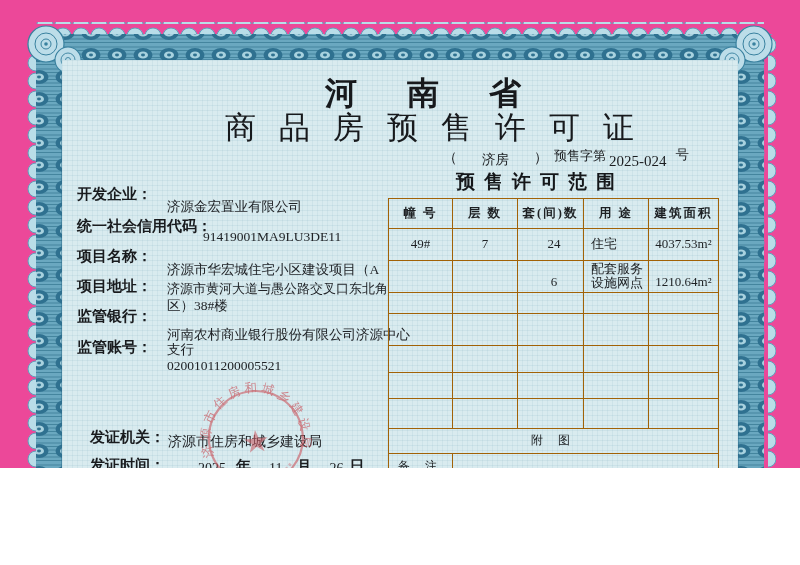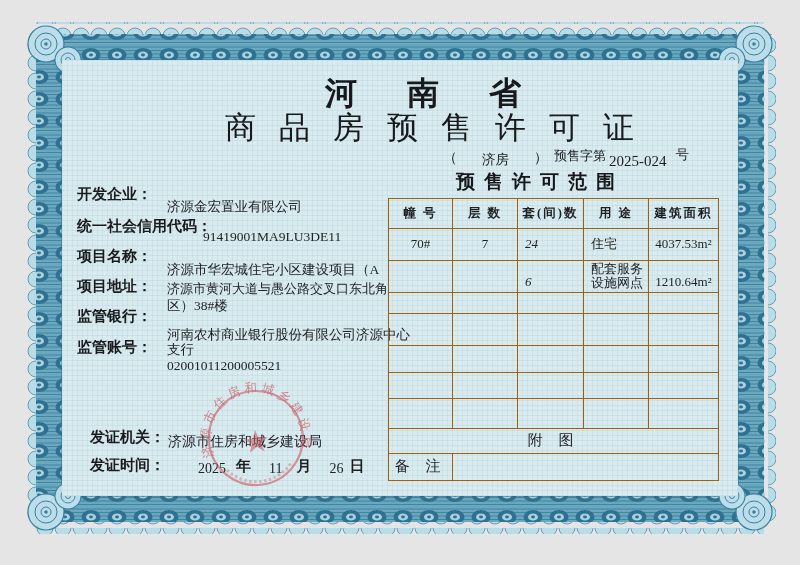--- a/index.html
+++ b/index.html
@@ -1,19 +1,19 @@
 <!DOCTYPE html>
 <html><head>
 <meta charset="utf-8">
 <style>
   html,body{margin:0;padding:0;}
   .page{
     position:relative;
-    width:800px;height:565px;
-    background:#e5e5e5;
+    width:800px;height:468px;
+    background:#ec4899;
     overflow:hidden;
     font-family:"Liberation Serif","DejaVu Serif",serif;
     color:#1b1d20;
   }
   .frame{position:absolute;left:0;top:0;}
   .inner{
     position:absolute;left:62px;top:60px;width:676px;height:436px;
     background:
       repeating-linear-gradient(0deg, rgba(120,170,188,.14) 0 1px, transparent 1px 5px),
       repeating-linear-gradient(90deg, rgba(120,170,188,.12) 0 1px, transparent 1px 5px),
@@ -45,25 +45,25 @@
     border-collapse:collapse;table-layout:fixed;
     font-size:13px;color:#1d2023;
   }
   .pretable td,.pretable th{
     border:1px solid #a16207;
     padding:0;overflow:hidden;
     font-weight:400;text-align:center;vertical-align:middle;
     line-height:1.15;
   }
   .pretable th{font-size:12.5px;font-weight:600;letter-spacing:2px;}
-  .pretable .col-units{text-align:left;padding-left:7px;font-style:italic;}
+  .pretable .col-units{text-align:center;padding-left:7px;}
   .pretable .col-use{text-align:left;padding-left:7px;}
   .pretable tr.r2 td{vertical-align:bottom;padding-bottom:2px;}
   .pretable td.use-wrap{white-space:normal;word-break:break-all;line-height:14px;}
-  .pretable .label-cell{font-size:15px;letter-spacing:6px;}
+  .pretable .label-cell{font-size:12px;letter-spacing:6px;}
   
   .date-part{display:inline-block;text-align:right;}
   .date-num{font-size:14px;position:relative;top:2px;}
   .date-unit{font-size:15px;font-weight:700;}
   .stamp{position:absolute;left:194px;top:378px;opacity:.8;transform:rotate(-6deg);}
 </style>
 </head>
 <body>
 
 <div class="page">
@@ -176,21 +176,21 @@
     </colgroup>
     <tbody>
         <tr style="height:30px">
       <th>幢 号</th>
       <th>层 数</th>
       <th>套(间)数</th>
       <th>用 途</th>
       <th>建筑面积</th>
     </tr>
     <tr style="height:32px">
-      <td>70#</td>
+      <td>49#</td>
       <td>7</td>
       <td class="col-units">24</td>
       <td class="col-use">住宅</td>
       <td>4037.53m²</td>
     </tr>
     <tr style="height:32px" class="r2">
       <td></td>
       <td></td>
       <td class="col-units">6</td>
       <td class="col-use use-wrap">配套服务设施网点</td>

